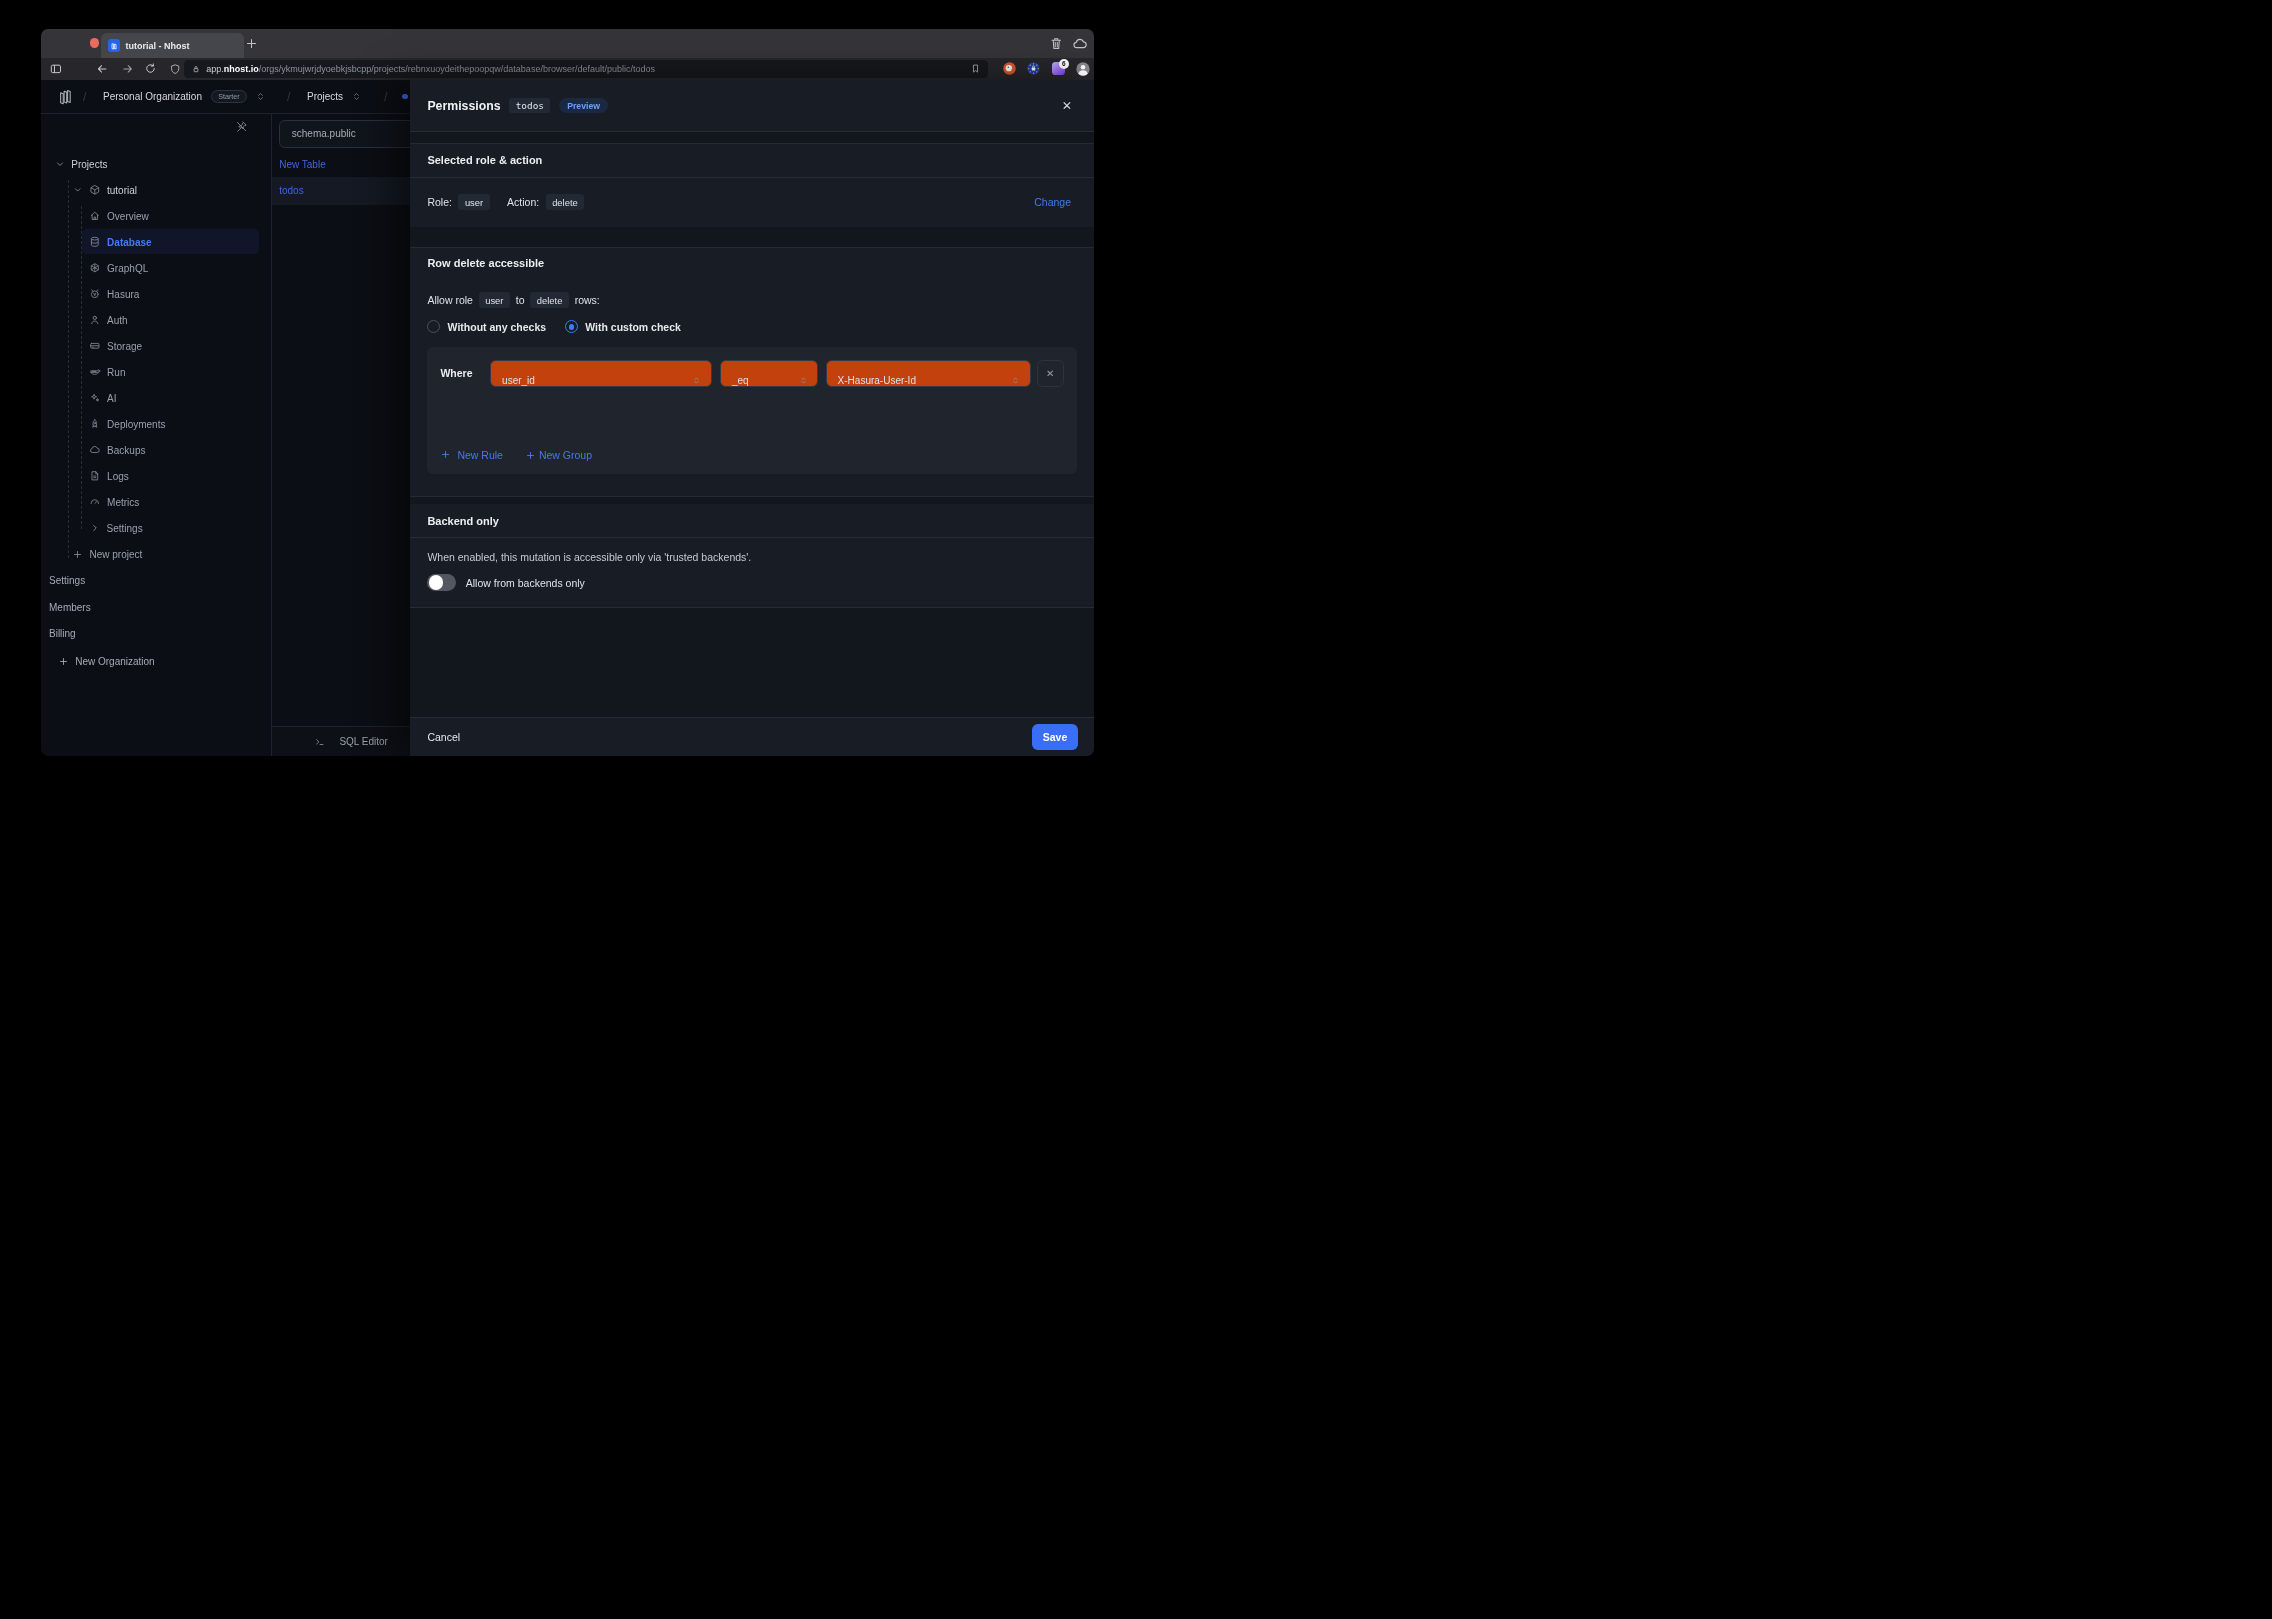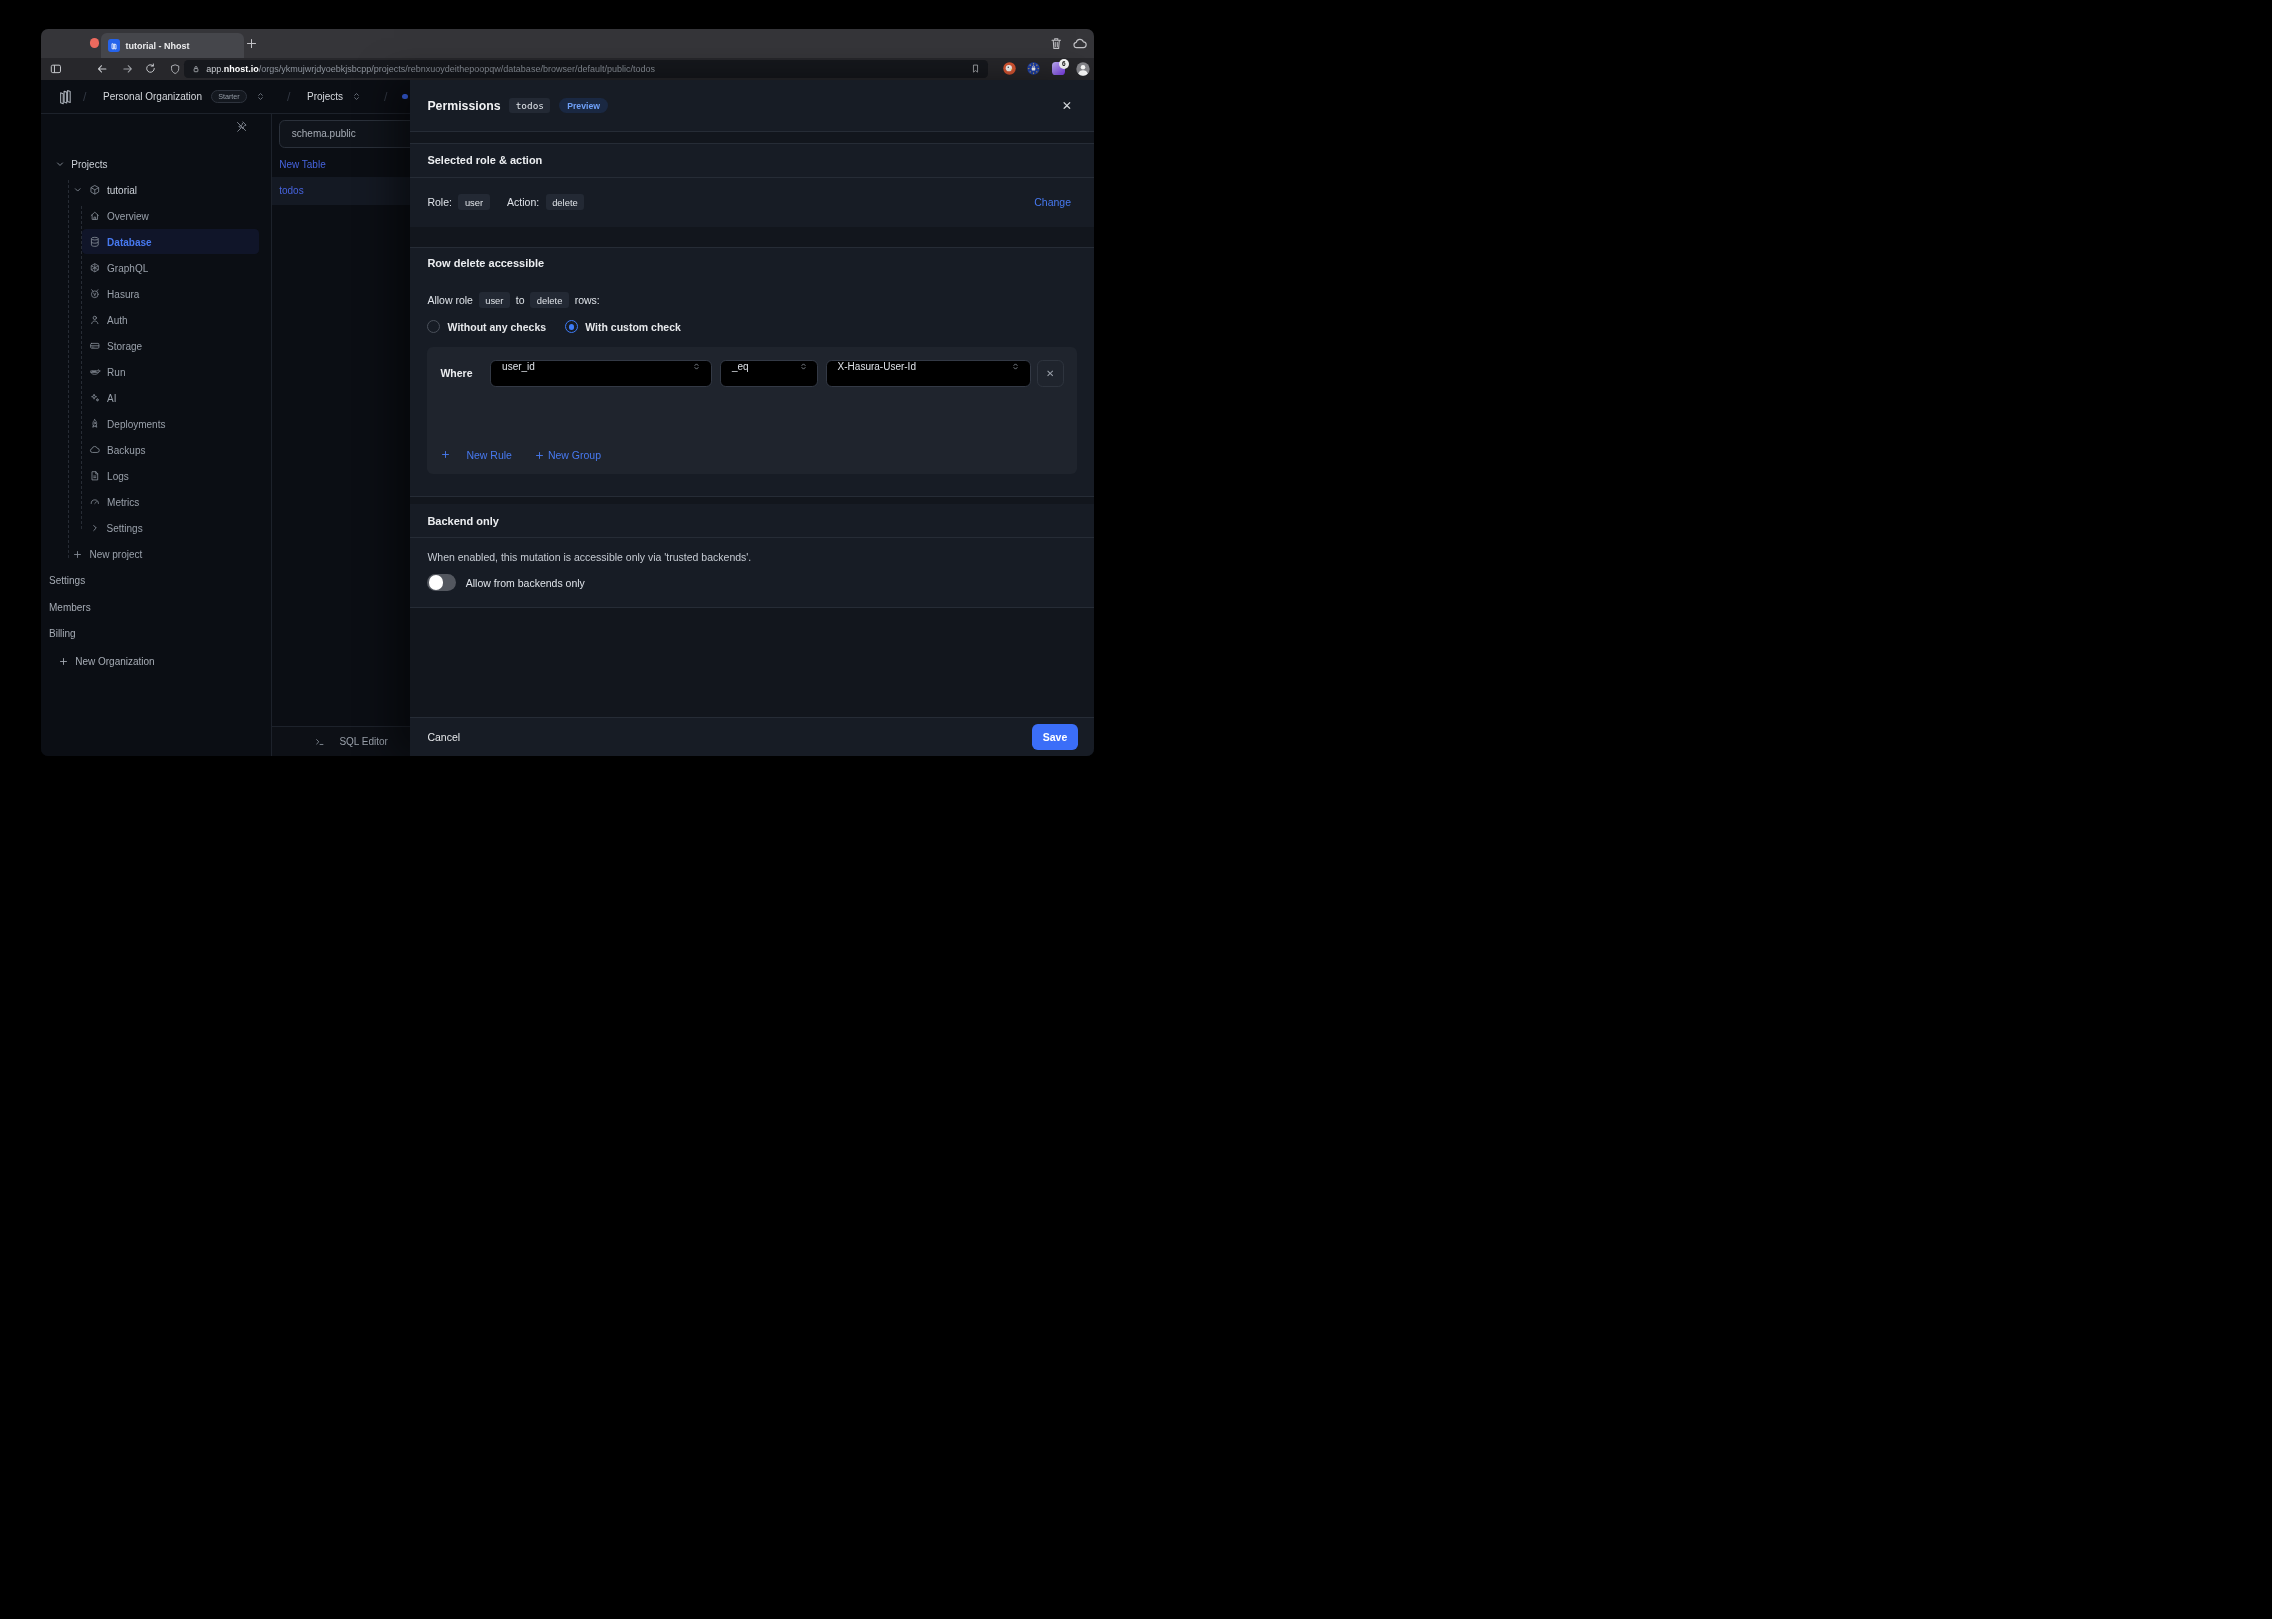--- a/index.html
+++ b/index.html
@@ -67,22 +67,22 @@
   .mono{font-family:"DejaVu Sans Mono",monospace;}
   .pill-preview{background:#1a2842;color:#6fa0f8;border-radius:723px;padding:2.9px 8px;font-size:8.7px;font-weight:700;}
   #m-close{position:absolute;right:22px;top:50%;transform:translateY(-50%);color:#d4d7db;font-size:12.3px;}
   .blue-link{color:#4779f0;font-size:10.5px;font-weight:500;}
   .body-txt{color:#dfe3e9;font-size:10.5px;}
   .radio{width:13px;height:13px;border-radius:50%;box-sizing:border-box;flex:none;}
   .radio.off{border:1.4px solid #4a505a;}
   .radio.on{border:1.4px solid #3d7bf7;display:flex;align-items:center;justify-content:center;}
   .radio.on i{width:5.8px;height:5.8px;border-radius:50%;background:#3d7bf7;}
   #rulepanel{position:absolute;left:17.4px;right:17.4px;top:68px;height:127px;background:#1f242d;border-radius:5.8px;}
-  .select{height:27.5px;border:0.7px solid #333945;background:#000000;border-radius:5.8px;box-sizing:border-box;
-    display:flex;align-items:flex-start;padding:0 8.7px 0 11px;color:#dfe3e9;font-size:10px;}
+  .select{height:27.5px;border:0.7px solid #333945;background:#c2410c;border-radius:5.8px;box-sizing:border-box;
+    display:flex;align-items:flex-end;padding:0 8.7px 0 11px;color:#dfe3e9;font-size:10px;}
   .select .chev{margin-left:auto;color:#8b919b;display:flex;}
   .xbtn{width:27.5px;height:27.5px;border:0.7px solid #2e343e;border-radius:5.8px;box-sizing:border-box;
     display:flex;align-items:center;justify-content:center;color:#9aa0aa;font-size:10px;}
   .toggle{width:29px;height:17.4px;border-radius:8.7px;background:#53575f;position:relative;flex:none;}
   .toggle .knob{position:absolute;left:1.4px;top:1.4px;width:14.5px;height:14.5px;border-radius:50%;background:#fff;}
   #m-footer{height:38px;display:flex;align-items:center;padding:0 16px 0 17.4px;}
   #savebtn{margin-left:auto;background:var(--accent,#3b6ef8);color:#fff;border:none;border-radius:5.8px;
     width:46px;height:26px;font-size:10.5px;font-weight:600;font-family:inherit;}
   #cancelbtn{background:none;border:none;color:#e7e9ec;font-size:10.5px;font-family:inherit;padding:0;}
   svg{display:block;}
@@ -509,21 +509,21 @@
               <span>X-Hasura-User-Id</span>
               <span class="chev">
                   <svg width="11" height="11" viewBox="0 0 24 24" fill="none" stroke="currentColor" stroke-width="1.9" stroke-linecap="round" stroke-linejoin="round">
                     <path d="M8.5 9.8 12 6.3l3.5 3.5M8.5 14.2 12 17.7l3.5-3.5"></path>
                   </svg>
                 </span>
             </span>
             <span class="xbtn" style="margin-left:5.8px">✕</span>
           </div>
           <div style="position:absolute;left:13px;bottom:13px;display:flex;align-items:center;gap:22px">
-            <span class="blue-link" style="display:flex;align-items:flex-start;gap:15px">
+            <span class="blue-link" style="display:flex;align-items:flex-start;gap:6px">
               <span style="display:flex">
                   <svg width="11" height="11" viewBox="0 0 24 24" fill="none" stroke="currentColor" stroke-width="2" stroke-linecap="round">
                     <path d="M12 5.5v13M5.5 12h13"></path>
                   </svg>
                 </span>
               <span>New Rule</span>
             </span>
             <span class="blue-link" style="display:flex;align-items:flex-end;gap:3px">
               <span style="display:flex">
                   <svg width="11" height="11" viewBox="0 0 24 24" fill="none" stroke="currentColor" stroke-width="2" stroke-linecap="round">

